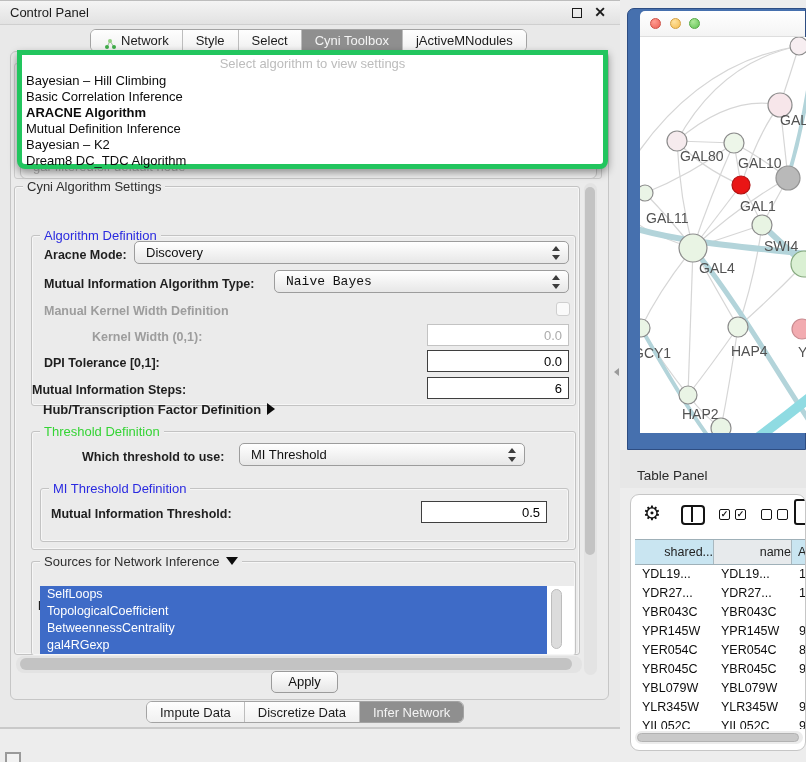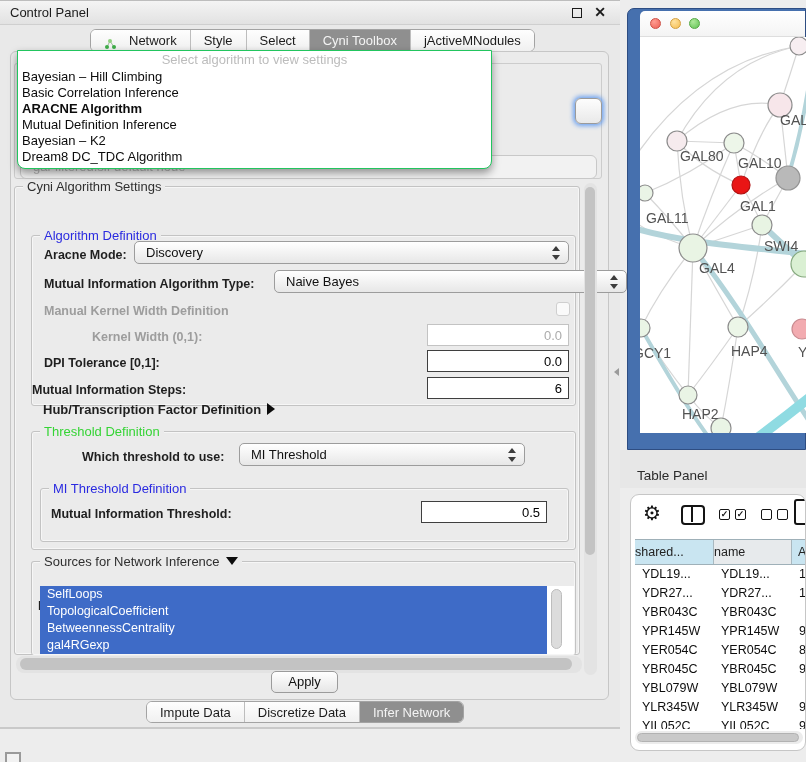--- a/index.html
+++ b/index.html
@@ -11,43 +11,43 @@
   .cp { position:absolute; left:0; top:8; width:620px; height:729px; background:#e9e9e9;
         border-top:1px solid #bdbdbd; border-bottom:2px solid #c9c9c9; }
   .cp-titlebar { position:absolute; left:0; top:0; width:620px; height:24px;
         background:linear-gradient(#f4f4f4,#e2e2e2); border-bottom:1px solid #cfcfcf; }
   .cp-title { position:absolute; left:10px; top:0; line-height:24px; font-size:13px; color:#1b1b1b; }
   .cp-float { position:absolute; right:38px; top:7px; width:10px; height:10px; border:1.6px solid #1b1b1b; background:transparent; }
   .cp-close { position:absolute; right:14px; top:3px; font-size:14px; font-weight:bold; color:#1b1b1b; }
 
   .tabgroup { position:absolute; display:flex; border:1px solid #a3a3a3; border-radius:6px; overflow:hidden; background:#fff; height:23px; }
   .tab { padding:0 13px; line-height:21px; font-size:13px; color:#1c1c1c; border-left:1px solid #bdbdbd;
-         background:linear-gradient(#fefefe,#f0f0f0); white-space:nowrap; display:flex; align-items:center; gap:13px; }
+         background:linear-gradient(#fefefe,#f0f0f0); white-space:nowrap; display:flex; align-items:center; gap:5px; }
   .tab:first-child { border-left:none; }
   .tab.sel { background:#8f8f8f; color:#f4f4f4; }
   .tabs-top { left:90px; top:28px; }
   .tabs-bottom { left:146px; top:700px; height:22px; }
   .net-glyph { display:inline-block; width:12px; height:12px; position:relative; }
 
   .content { position:absolute; left:10px; top:50px; width:599px; height:649px;
              background:#ebebeb; border:1px solid #c6c6c6; border-radius:6px; }
 
   
   .ghost-group { position:absolute; left:14px; top:62px; width:588px; height:116px;
                  border:1px solid #cccccc; border-radius:3px; background:#ebebeb; }
   .ghost-combo { position:absolute; left:20px; top:154px; width:577px; height:24px;
                  border:1px solid #c8c8c8; border-radius:6px; background:#f2f2f2; }
   .ghost-combo span { position:absolute; left:12px; top:0; line-height:22px; font-size:13px; color:#b6b6b6; }
   .focus-frag { position:absolute; left:575px; top:97px; width:27px; height:26px;
                 border:1px solid #9a9a9a; border-radius:6px; background:linear-gradient(#fdfdfd,#e9e9e9);
                 box-shadow:0 0 4px 2px rgba(92,152,240,.85); }
 
   
-  .popup { position:absolute; left:17px; top:49px; width:475px; height:119px; background:#ffffff;
-           border:1px solid #22c55e; border-radius:0 0 8px 8px; box-shadow:0 4px 9px rgba(0,0,0,.4); z-index:30; }
+  .popup { position:absolute; left:17px; top:49px; width:591px; height:119px; background:#ffffff;
+           border:5px solid #22c55e; border-radius:0 0 8px 8px; box-shadow:0 4px 9px rgba(0,0,0,.4); z-index:30; }
   .popup .prompt { display:block; text-align:center; font-size:13px; color:#bcbcbc; line-height:18px; }
   .popup .item { display:block; padding-left:4px; font-size:13px; color:#0c0c0c; line-height:16px; white-space:nowrap; }
   .popup .item.bold { font-weight:bold; }
 
   
   .grp { position:absolute; border:1px solid #c3c3c3; border-radius:3px;
          box-shadow:inset 0 0 0 1px #f6f6f6; background:#ebebeb; }
   .grp > .gtitle { position:absolute; top:-8px; left:8px; background:#ebebeb; padding:0 4px;
                    font-size:13px; color:#2f2f2f; white-space:nowrap; }
   .gtitle.blue { color:#2a2ae0; }
@@ -112,21 +112,21 @@
   .tp-bar span { position:absolute; left:17px; bottom:5px; font-size:13.5px; color:#2b2b2b; }
   .tp-card { position:absolute; left:630px; top:494px; width:176px; height:257px; background:#fff;
              border:1px solid #c6c6c6; border-radius:9px; overflow:hidden; }
   .gear { position:absolute; left:12px; top:6px; font-size:20px; color:#141414; }
   .pane-icon { position:absolute; left:50px; top:10px; width:24px; height:20px; border:2.4px solid #141414; border-radius:4px; }
   .pane-icon::after { content:""; position:absolute; left:8px; top:0; width:2.4px; height:15px; background:#141414; }
   .cbx { position:absolute; width:11px; height:11px; border:1.7px solid #141414; border-radius:2px; top:14px;
          font-size:9px; line-height:8px; text-align:center; color:#141414; font-weight:bold; }
   .doc-icon { position:absolute; left:163px; top:4px; width:24px; height:26px; border:2.6px solid #141414; border-radius:3px; background:#fff; }
   .thead { position:absolute; left:4px; top:44px; height:26px; display:flex; border-top:1px solid #9fb0b8; border-bottom:1px solid #9fb0b8; }
-  .th { font-size:12.5px; color:#222; line-height:24px; text-align:left; border-right:1px solid #a9b8bf; overflow:hidden; white-space:nowrap; }
+  .th { font-size:12.5px; color:#222; line-height:24px; text-align:right; border-right:1px solid #a9b8bf; overflow:hidden; white-space:nowrap; }
   .th.blue { background:#c9e5f1; }
   .th.gray { background:#e7eaec; }
   .trows { position:absolute; left:4px; top:70px; width:172px; height:164px; overflow:hidden; }
   .trow { display:flex; height:19px; line-height:19px; font-size:12.5px; color:#0e0e0e; }
   .td { overflow:hidden; white-space:nowrap; padding-left:7px; }
   .tp-hscroll { position:absolute; left:4px; top:236px; width:168px; height:13px; background:#ececec; border-radius:7px; }
   .tp-hthumb { position:absolute; left:2px; top:2px; width:162px; height:9px; background:#c9c9c9; border:1px solid #b2b2b2; border-radius:5px; }
 </style>
 </head>
 <body>
@@ -194,21 +194,21 @@
         <span class="lbl" style="left:12px; top:12px;">Aracne Mode:</span>
         <div class="combo" style="left:102px; top:5px; width:435px;">
           <span class="cval">Discovery</span>
           <span class="spinner">
               <i class="up"></i>
               <i class="dn"></i>
             </span>
         </div>
 
         <span class="lbl" style="left:12px; top:41px;">Mutual Information Algorithm Type:</span>
-        <div class="combo" style="left:242px; top:34px; width:353px;">
+        <div class="combo" style="left:242px; top:34px; width:295px;font-family:Liberation Mono, monospace;">
           <span class="cval">Naive Bayes</span>
           <span class="spinner">
               <i class="up"></i>
               <i class="dn"></i>
             </span>
         </div>
 
         <span class="lbl dis" style="left:12px; top:68px;">Manual Kernel Width Definition</span>
         <span class="chk" style="left:524px; top:66px;"></span>
 

